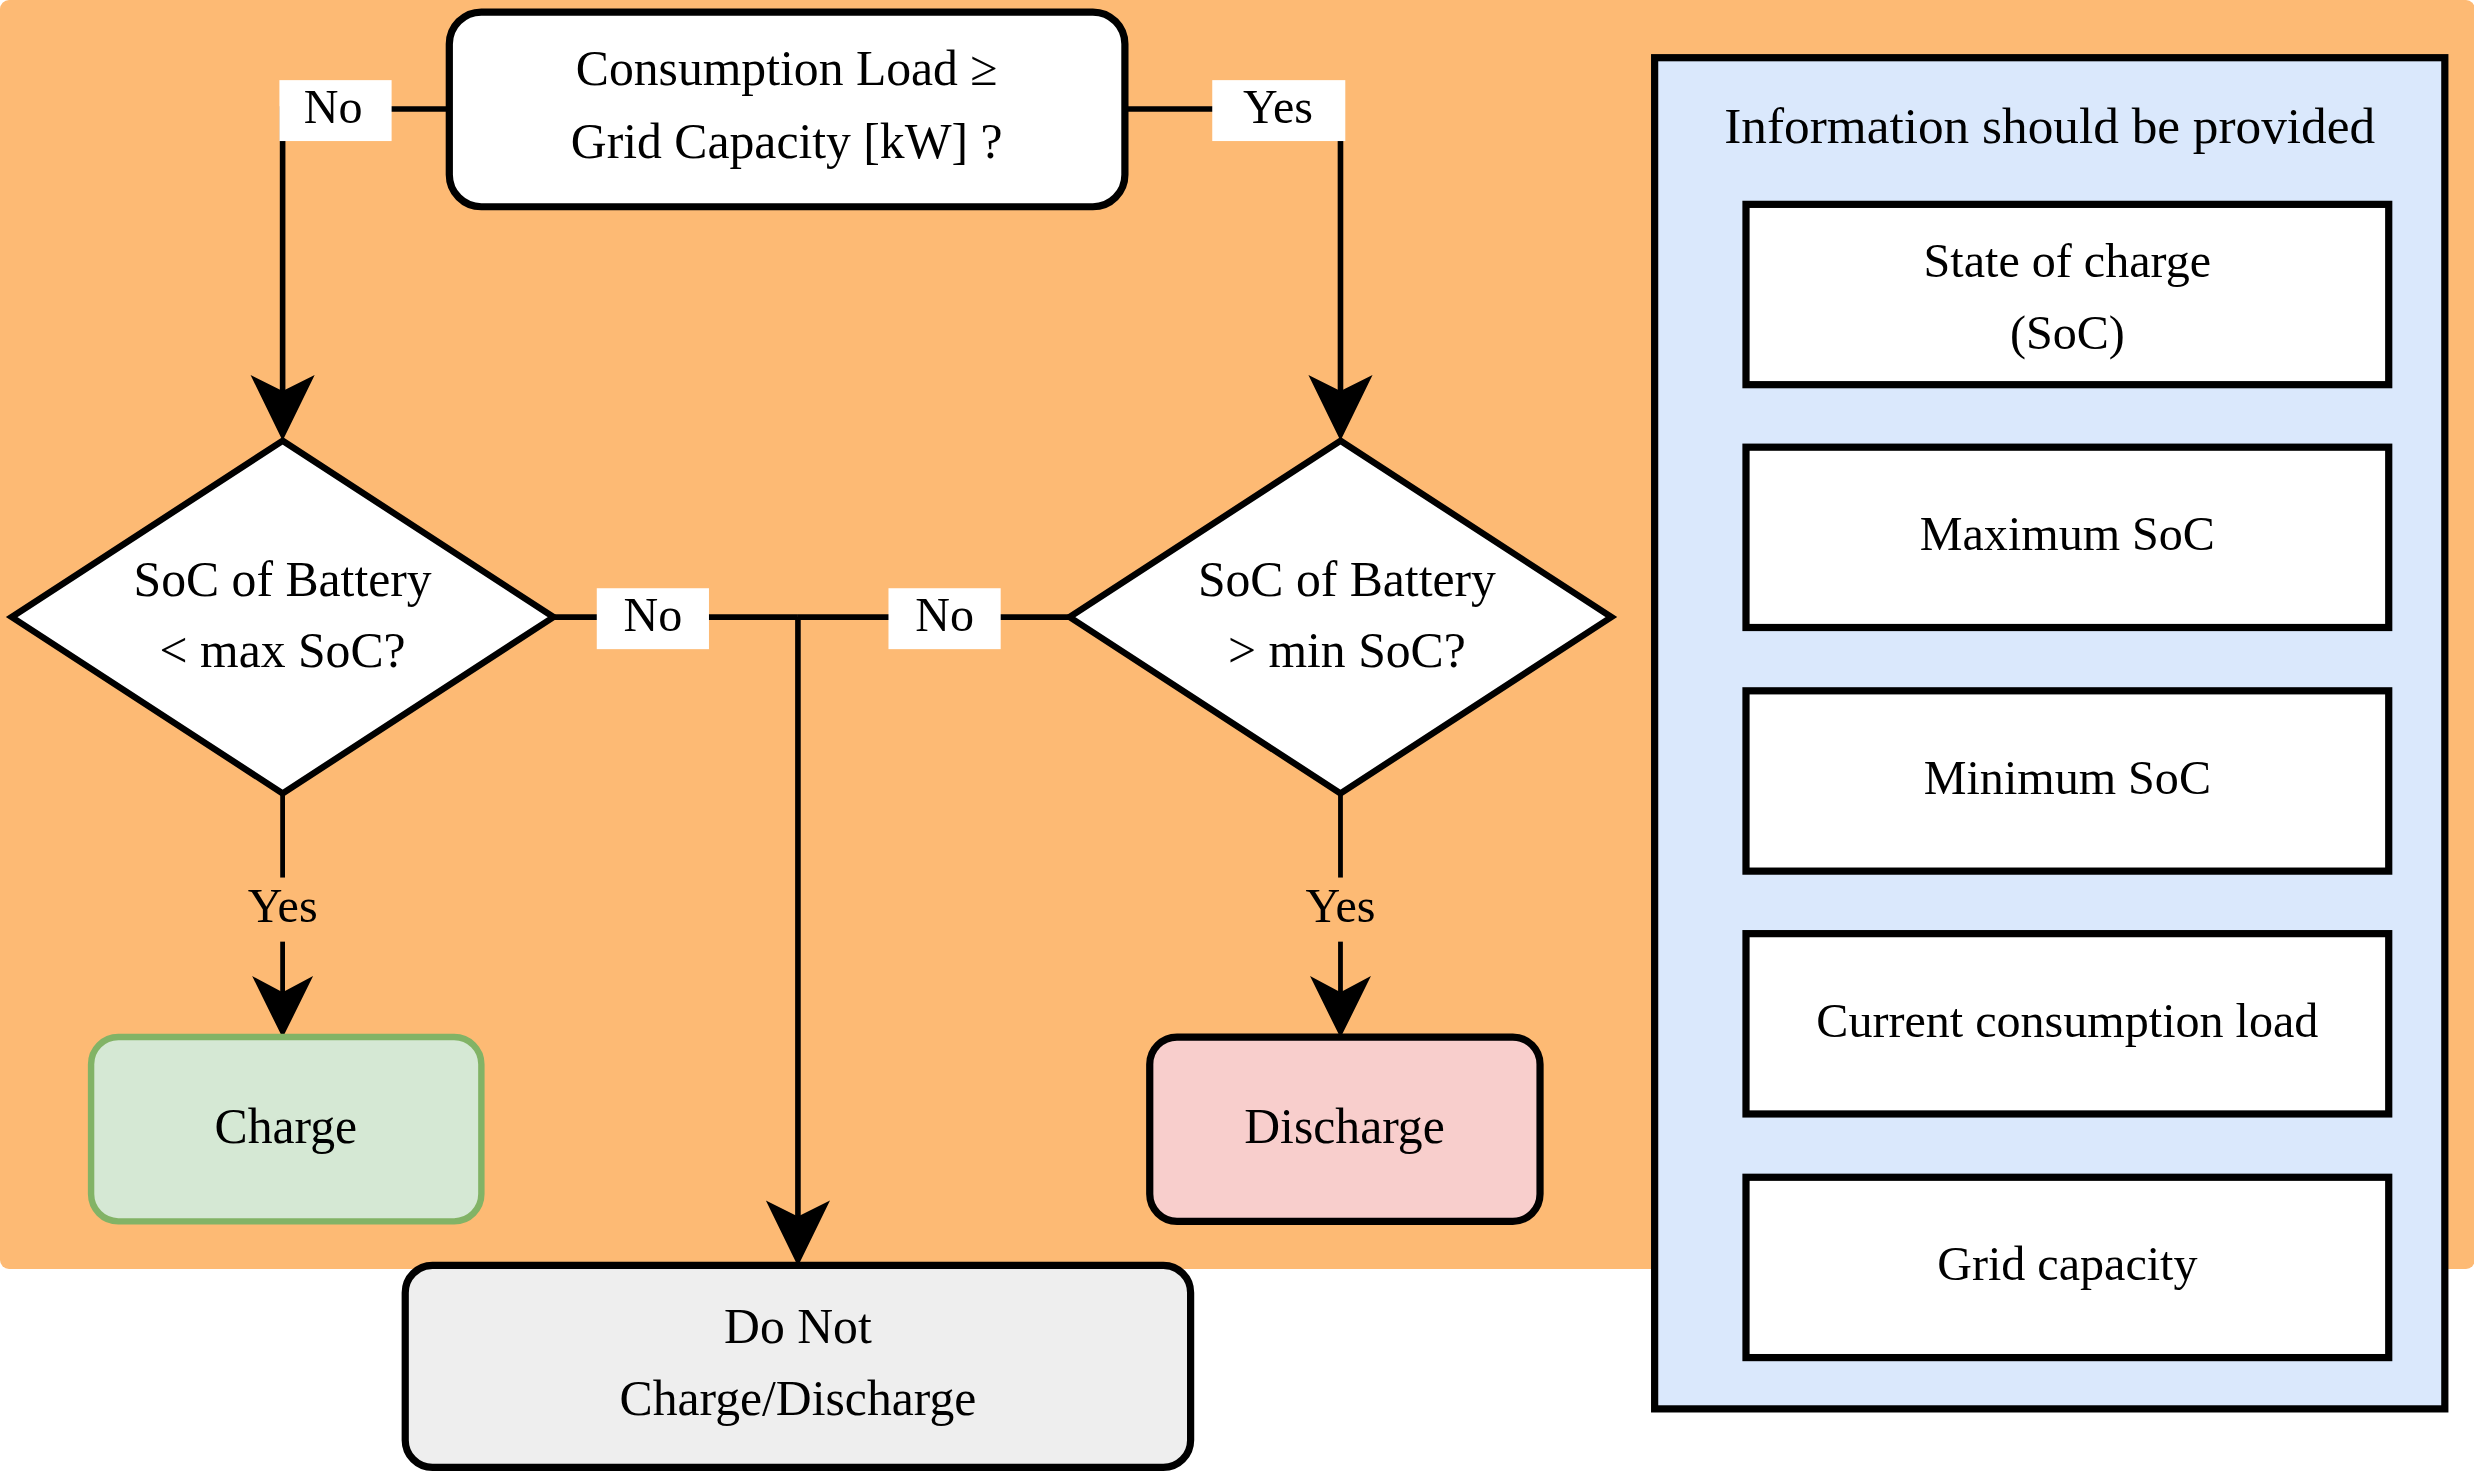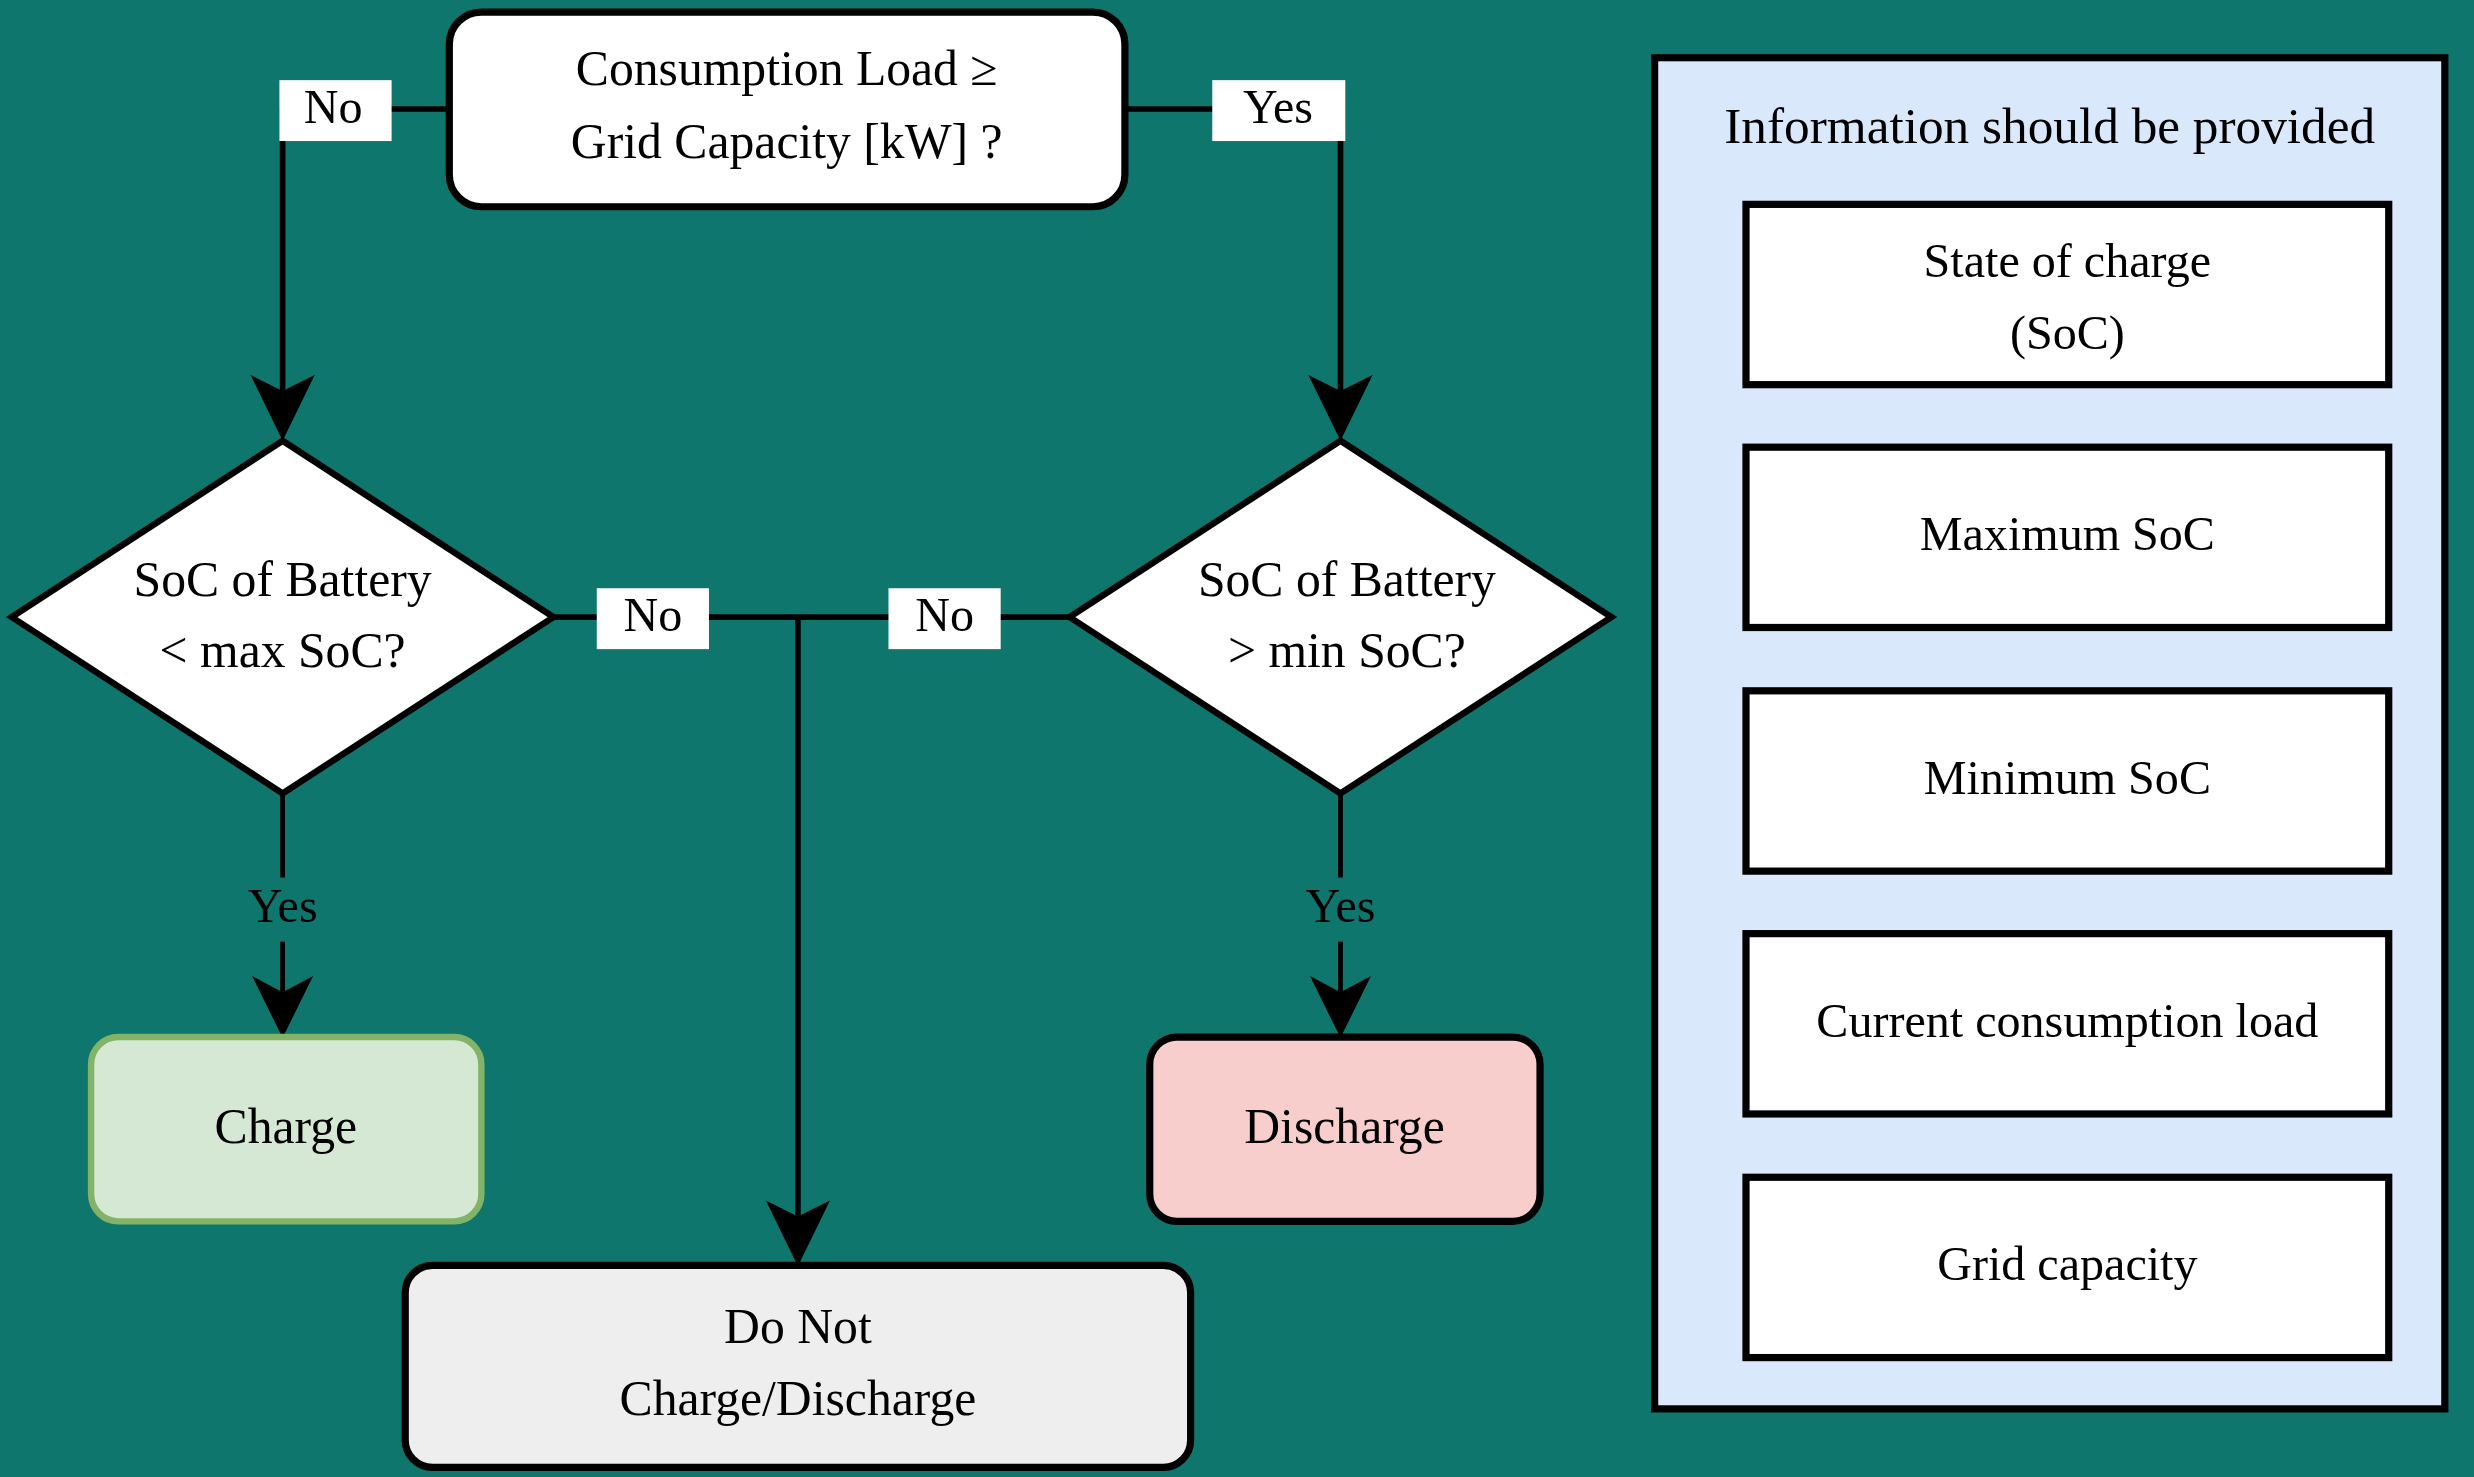--- a/index.html
+++ b/index.html
@@ -9,22 +9,23 @@
   }
   body {
     width: 2475px;
     height: 1477px;
     overflow: hidden;
     font-family: "Liberation Serif", "DejaVu Serif", serif;
   }
   #canvas {
     position: relative;
     width: 2475px;
-    height: 1477px;
-    background: #0f766e;
+    height: 1269px;
+    background: #fdba74;
+    border-radius: 9px;
   }
   svg.layer {
     position: absolute;
     top: 0;
     left: 0;
     width: 2475px;
     height: 1477px;
   }
   .shape-text {
     font-family: "Liberation Serif", "DejaVu Serif", serif;

